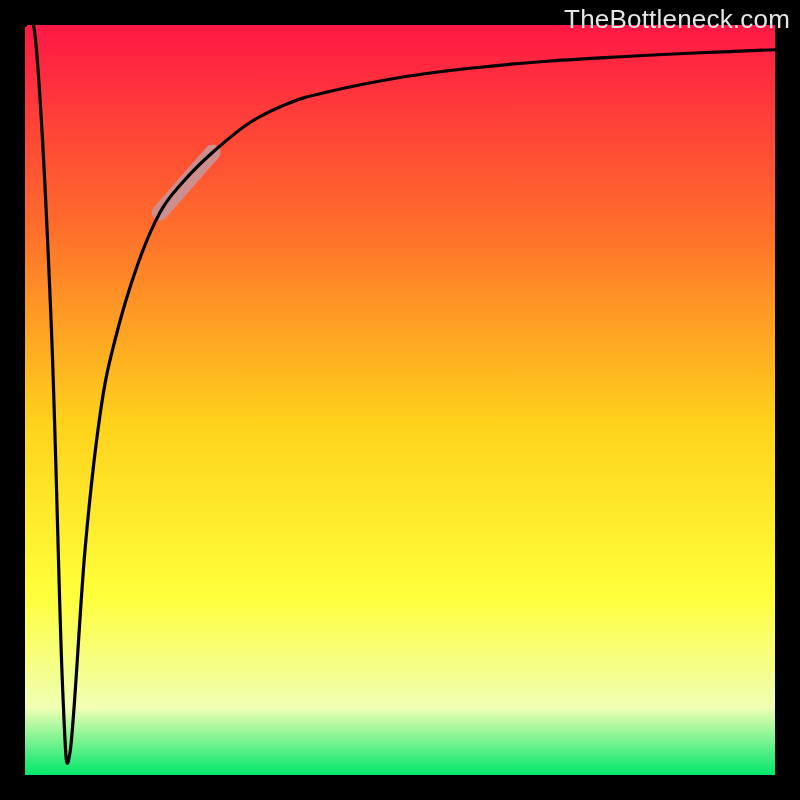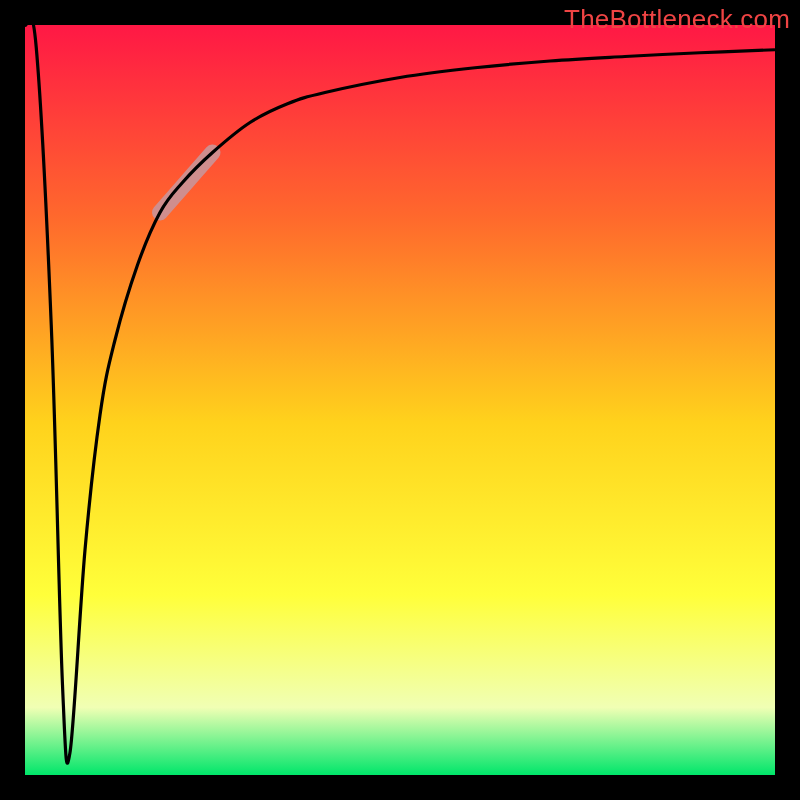--- a/index.html
+++ b/index.html
@@ -14,21 +14,21 @@
   .frame {
     position: relative;
     width: 800px;
     height: 800px;
     background: #000;
   }
   .watermark {
     position: absolute;
     top: 4px;
     right: 10px;
-    color: #ef4444;
+    color: #e5e5e5;
     font-size: 26px;
     font-weight: 500;
     letter-spacing: 0.2px;
     z-index: 10;
   }
   .plot {
     position: absolute;
     left: 25px;
     top: 25px;
     width: 750px;

